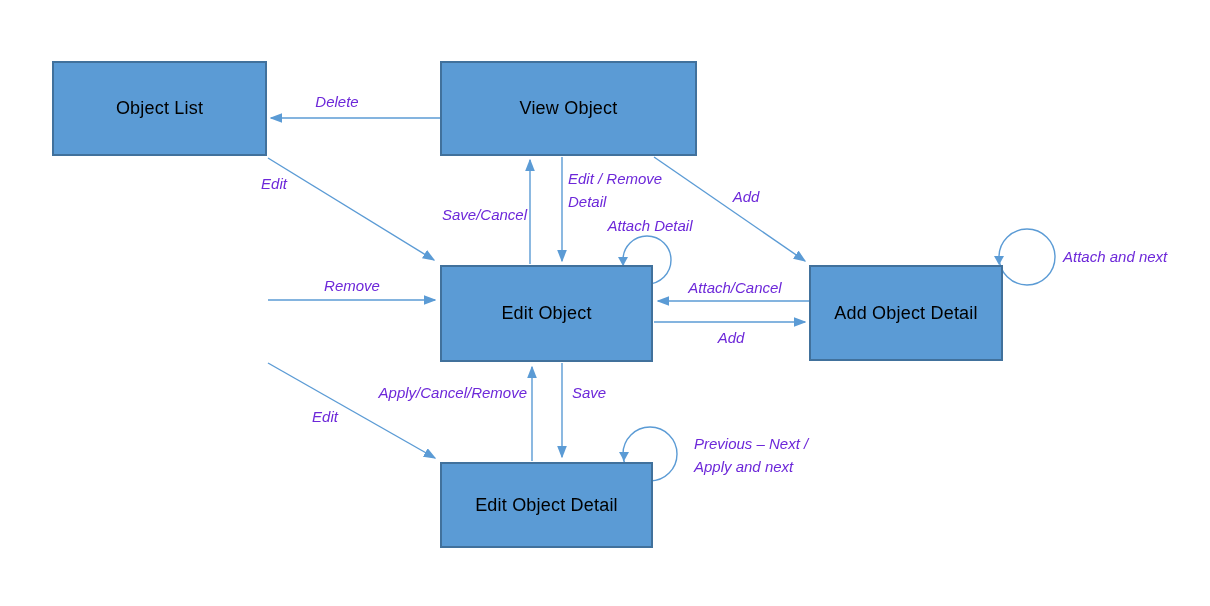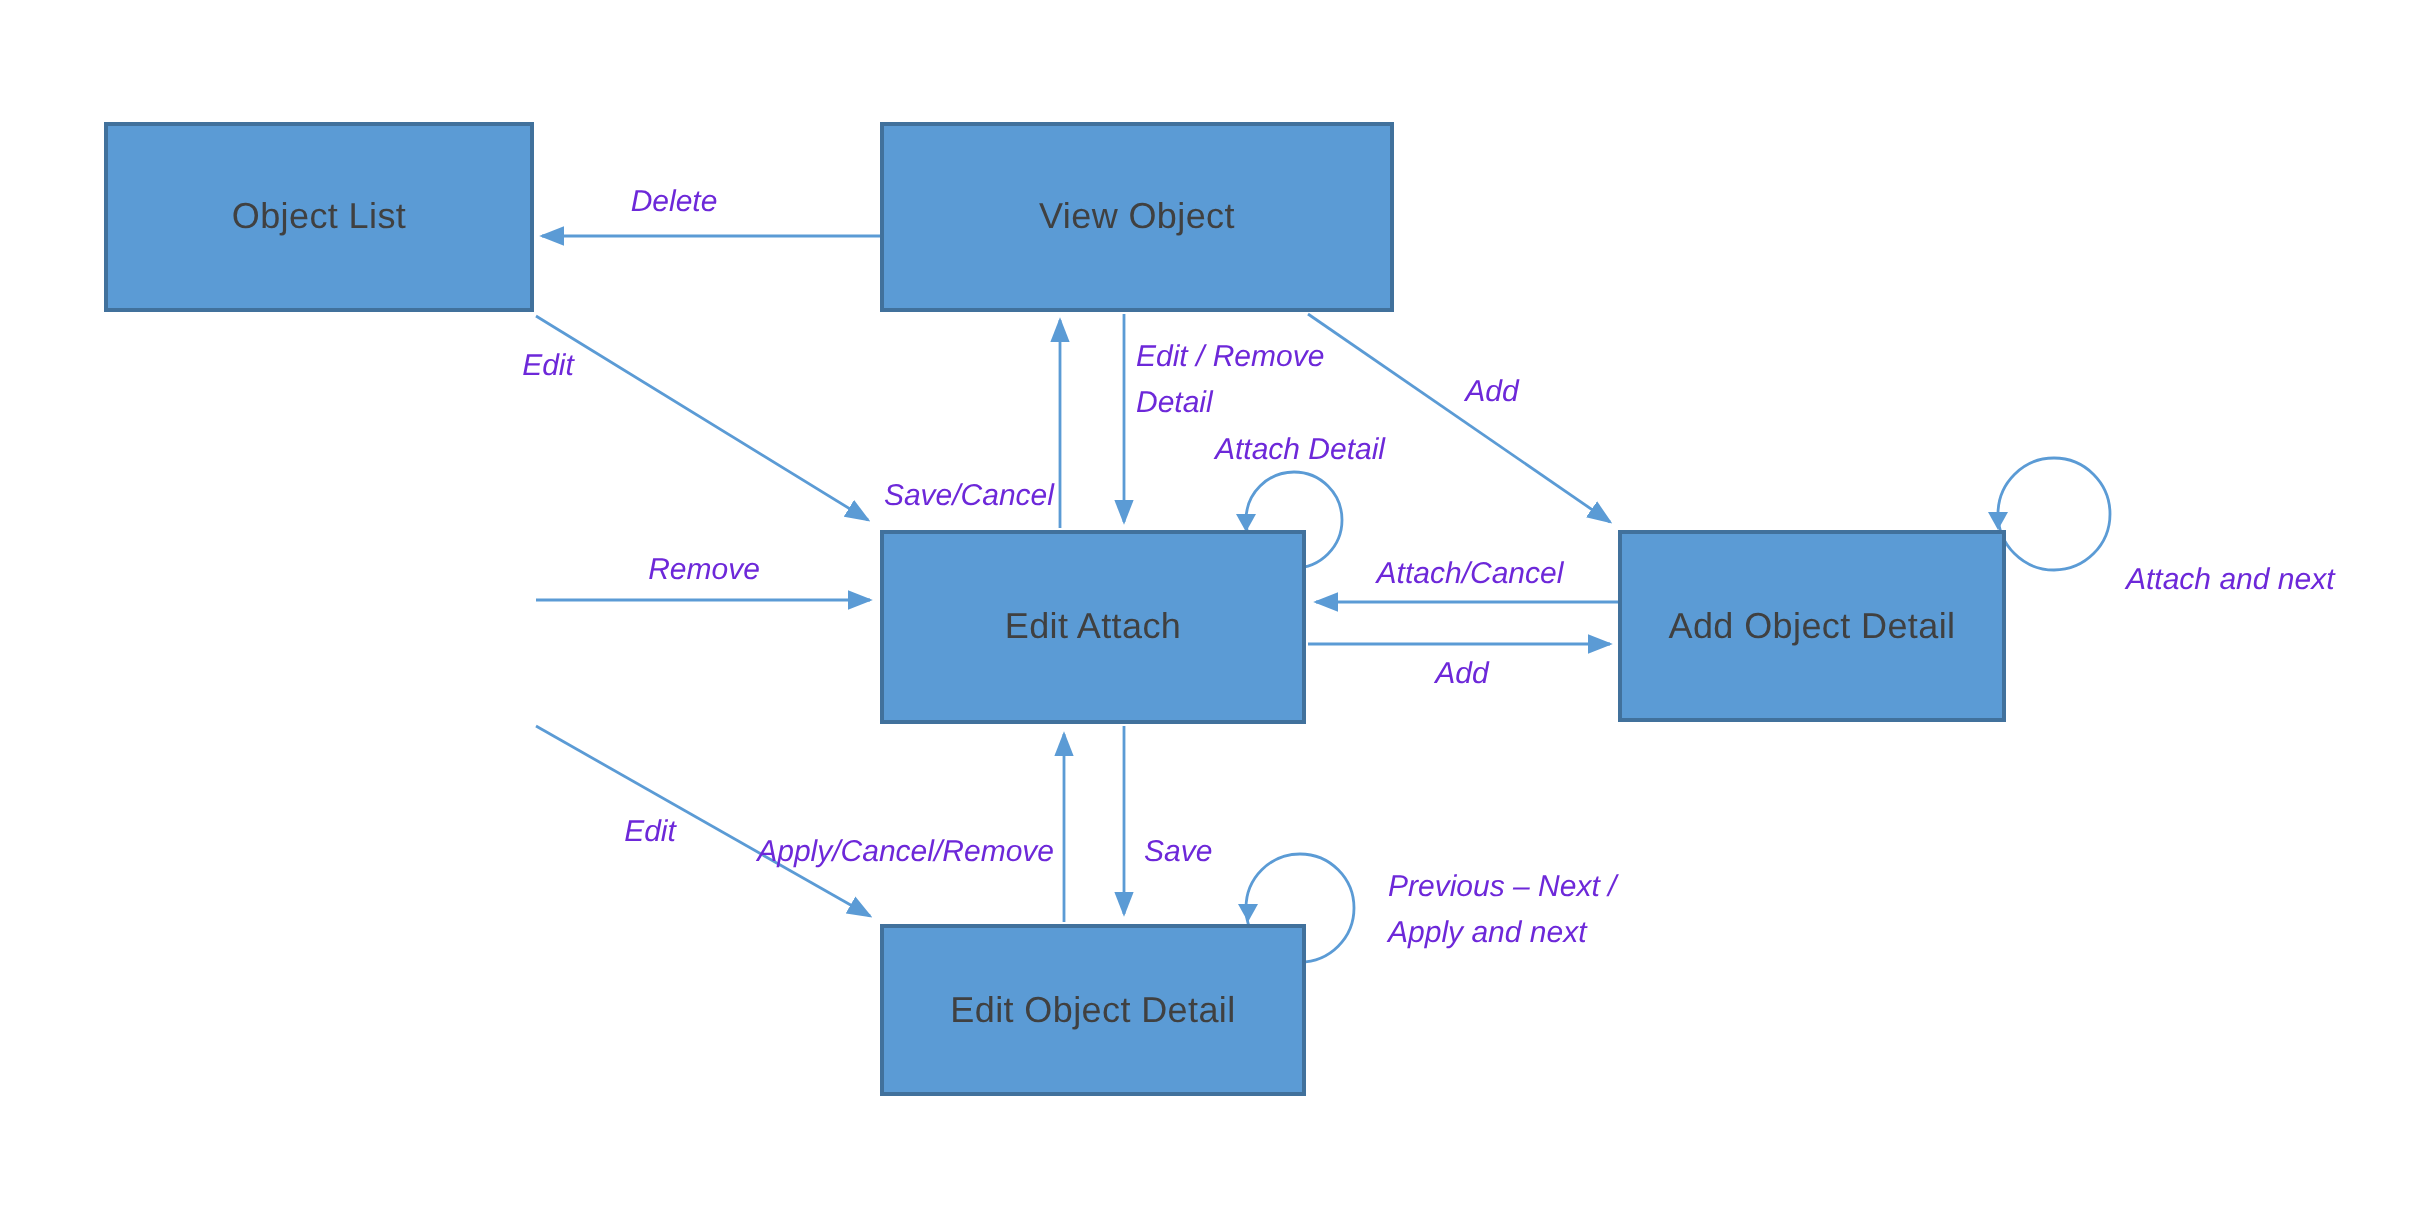--- a/index.html
+++ b/index.html
@@ -4,29 +4,29 @@
 <style>
   html,body{margin:0;padding:0;background:#ffffff;}
   .canvas{
     position:relative;width:1210px;height:606px;overflow:hidden;
     font-family:"Liberation Sans",sans-serif;background:#ffffff;
   }
   .connectors{position:absolute;left:0;top:0;}
   .node{
     position:absolute;box-sizing:border-box;
     background:#5B9BD5;border:2px solid #41719C;
-    color:#404040;display:flex;align-items:center;justify-content:center;
+    color:#000000;display:flex;align-items:center;justify-content:center;
     font-size:18px;letter-spacing:0.2px;text-align:center;
   }
   .elabel{
     position:absolute;font-style:italic;font-size:15px;color:#6d28d9;
     white-space:nowrap;
   }
   .center{transform:translate(-50%,-50%);}
-  .vcenter{transform:translateY(-50%);margin-top:34px;}
+  .vcenter{transform:translateY(-50%);}
   .rightal{text-align:right;}
   .block{line-height:23px;}
 </style>
 </head>
 <body>
 
 <div class="canvas">
 
   <svg class="connectors" width="1210" height="606" viewBox="0 0 1210 606">
     <defs>
@@ -61,21 +61,21 @@
     </g>
   </svg>
 
   <div class="node" style="left:52px;top:61px;width:215px;height:95px">
     <span>Object List</span>
   </div>
   <div class="node" style="left:440px;top:61px;width:257px;height:95px">
     <span>View Object</span>
   </div>
   <div class="node" style="left:440px;top:265px;width:213px;height:97px">
-    <span>Edit Attach</span>
+    <span>Edit Object</span>
   </div>
   <div class="node" style="left:809px;top:265px;width:194px;height:96px">
     <span>Add Object Detail</span>
   </div>
   <div class="node" style="left:440px;top:462px;width:213px;height:86px">
     <span>Edit Object Detail</span>
   </div>
 
   <div class="elabel center" style="left:337px;top:101px">Delete</div>
   <div class="elabel center" style="left:274px;top:183px">Edit</div>

